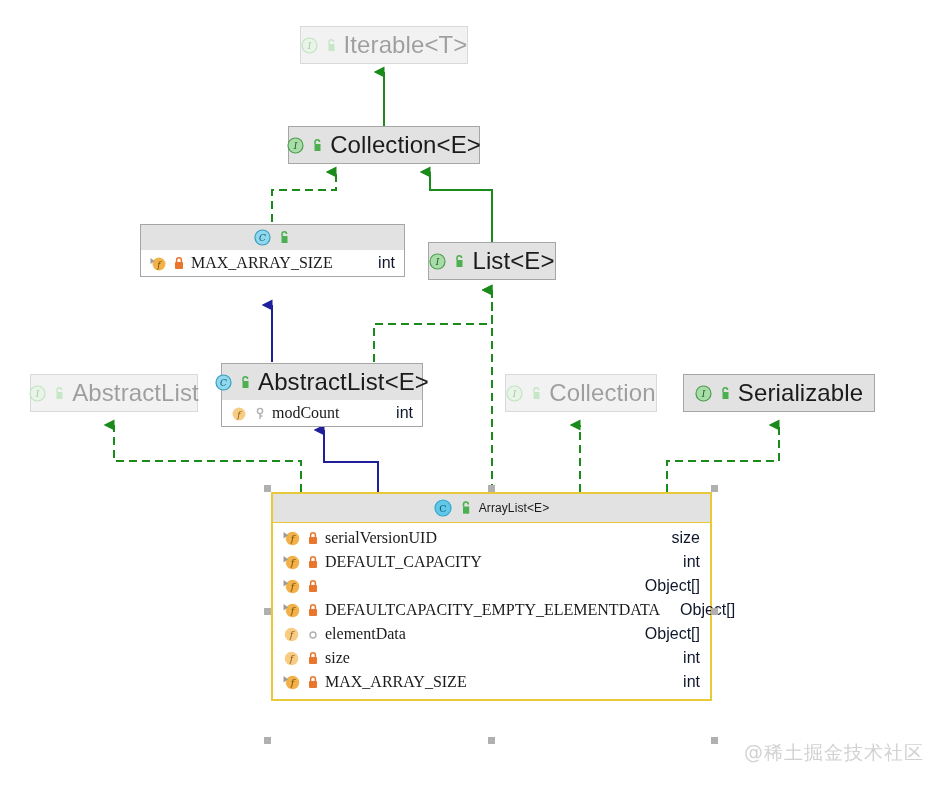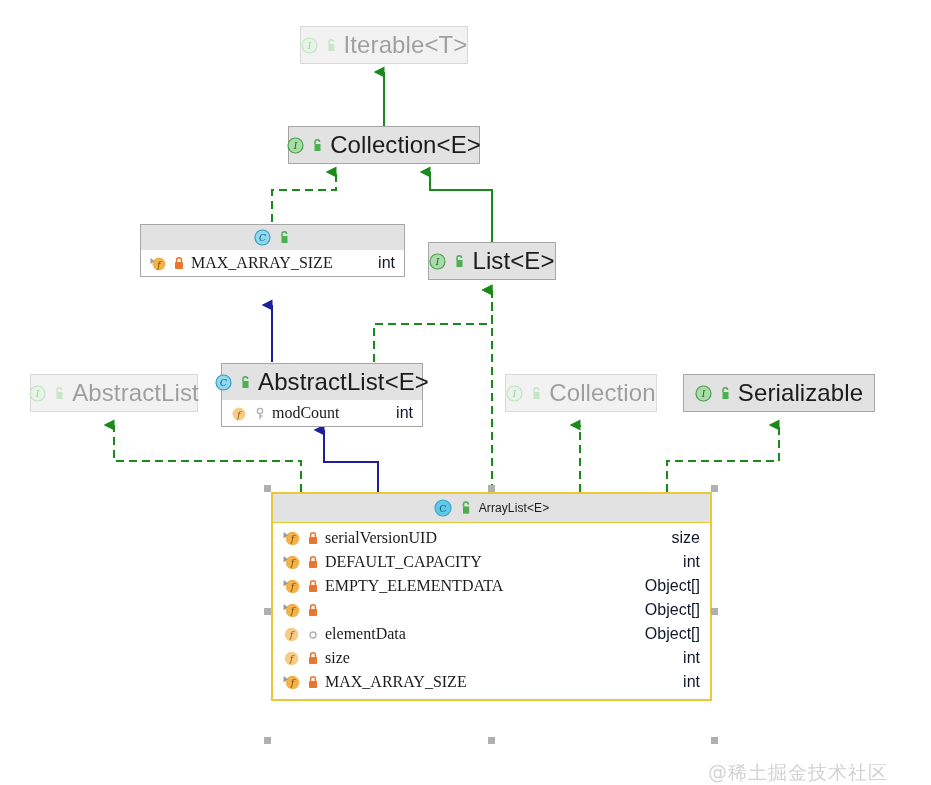--- a/index.html
+++ b/index.html
@@ -373,39 +373,39 @@
               <text x="10.5" y="13" font-size="9.5" font-family="DejaVu Serif, serif" font-style="italic" text-anchor="middle" fill="#7a4a00">f</text>
               <path d="M1.5,3 l4.5,3.2 l-4.5,3.2 z" fill="#9a9a9a"></path>
             </svg>
         </span>
         <span class="ico">
           <svg width="12" height="15" viewBox="0 0 12 15">
               <rect x="2" y="6" width="8" height="7" rx="1" fill="#e8762c"></rect>
               <path d="M3.6,6 V4.2 a2.4,2.4 0 0 1 4.8,0 V6" fill="none" stroke="#e8762c" stroke-width="1.5"></path>
             </svg>
         </span>
-        <span class="mname">EMPTY_ELEMENTDATA</span>
         <span class="spacer"></span>
         <span class="mtype">Object[]</span>
       </div>
 
       <div class="row" style="padding:3px 10px 3px 9px;">
         <span class="ico">
           <svg width="19" height="18" viewBox="0 0 19 18">
               <circle cx="10.5" cy="9.5" r="6.8" fill="#f2b24a"></circle>
               <text x="10.5" y="13" font-size="9.5" font-family="DejaVu Serif, serif" font-style="italic" text-anchor="middle" fill="#7a4a00">f</text>
               <path d="M1.5,3 l4.5,3.2 l-4.5,3.2 z" fill="#9a9a9a"></path>
             </svg>
         </span>
         <span class="ico">
           <svg width="12" height="15" viewBox="0 0 12 15">
               <rect x="2" y="6" width="8" height="7" rx="1" fill="#e8762c"></rect>
               <path d="M3.6,6 V4.2 a2.4,2.4 0 0 1 4.8,0 V6" fill="none" stroke="#e8762c" stroke-width="1.5"></path>
             </svg>
         </span>
+        <span class="mname">DEFAULTCAPACITY_EMPTY_ELEMENTDATA</span>
         <span class="spacer"></span>
         <span class="mtype">Object[]</span>
       </div>
 
       <div class="row" style="padding:3px 10px 3px 9px;">
         <span class="ico">
           <svg width="19" height="18" viewBox="0 0 19 18">
               <circle cx="9.5" cy="9.5" r="6.8" fill="#f7cd86"></circle>
               <text x="9.5" y="13" font-size="9.5" font-family="DejaVu Serif, serif" font-style="italic" text-anchor="middle" fill="#8a5a10">f</text>
             </svg>
@@ -462,15 +462,15 @@
 
   <div class="handle" style="left:264px; top:485px;"></div>
   <div class="handle" style="left:488px; top:485px;"></div>
   <div class="handle" style="left:711px; top:485px;"></div>
   <div class="handle" style="left:264px; top:608px;"></div>
   <div class="handle" style="left:711px; top:608px;"></div>
   <div class="handle" style="left:264px; top:737px;"></div>
   <div class="handle" style="left:488px; top:737px;"></div>
   <div class="handle" style="left:711px; top:737px;"></div>
 
-  <div class="watermark" style="left:708px; top:740px;margin-top:20px;">@稀土掘金技术社区</div>
+  <div class="watermark" style="left:744px; top:740px;">@稀土掘金技术社区</div>
 
 </div>
 
 </body></html>

